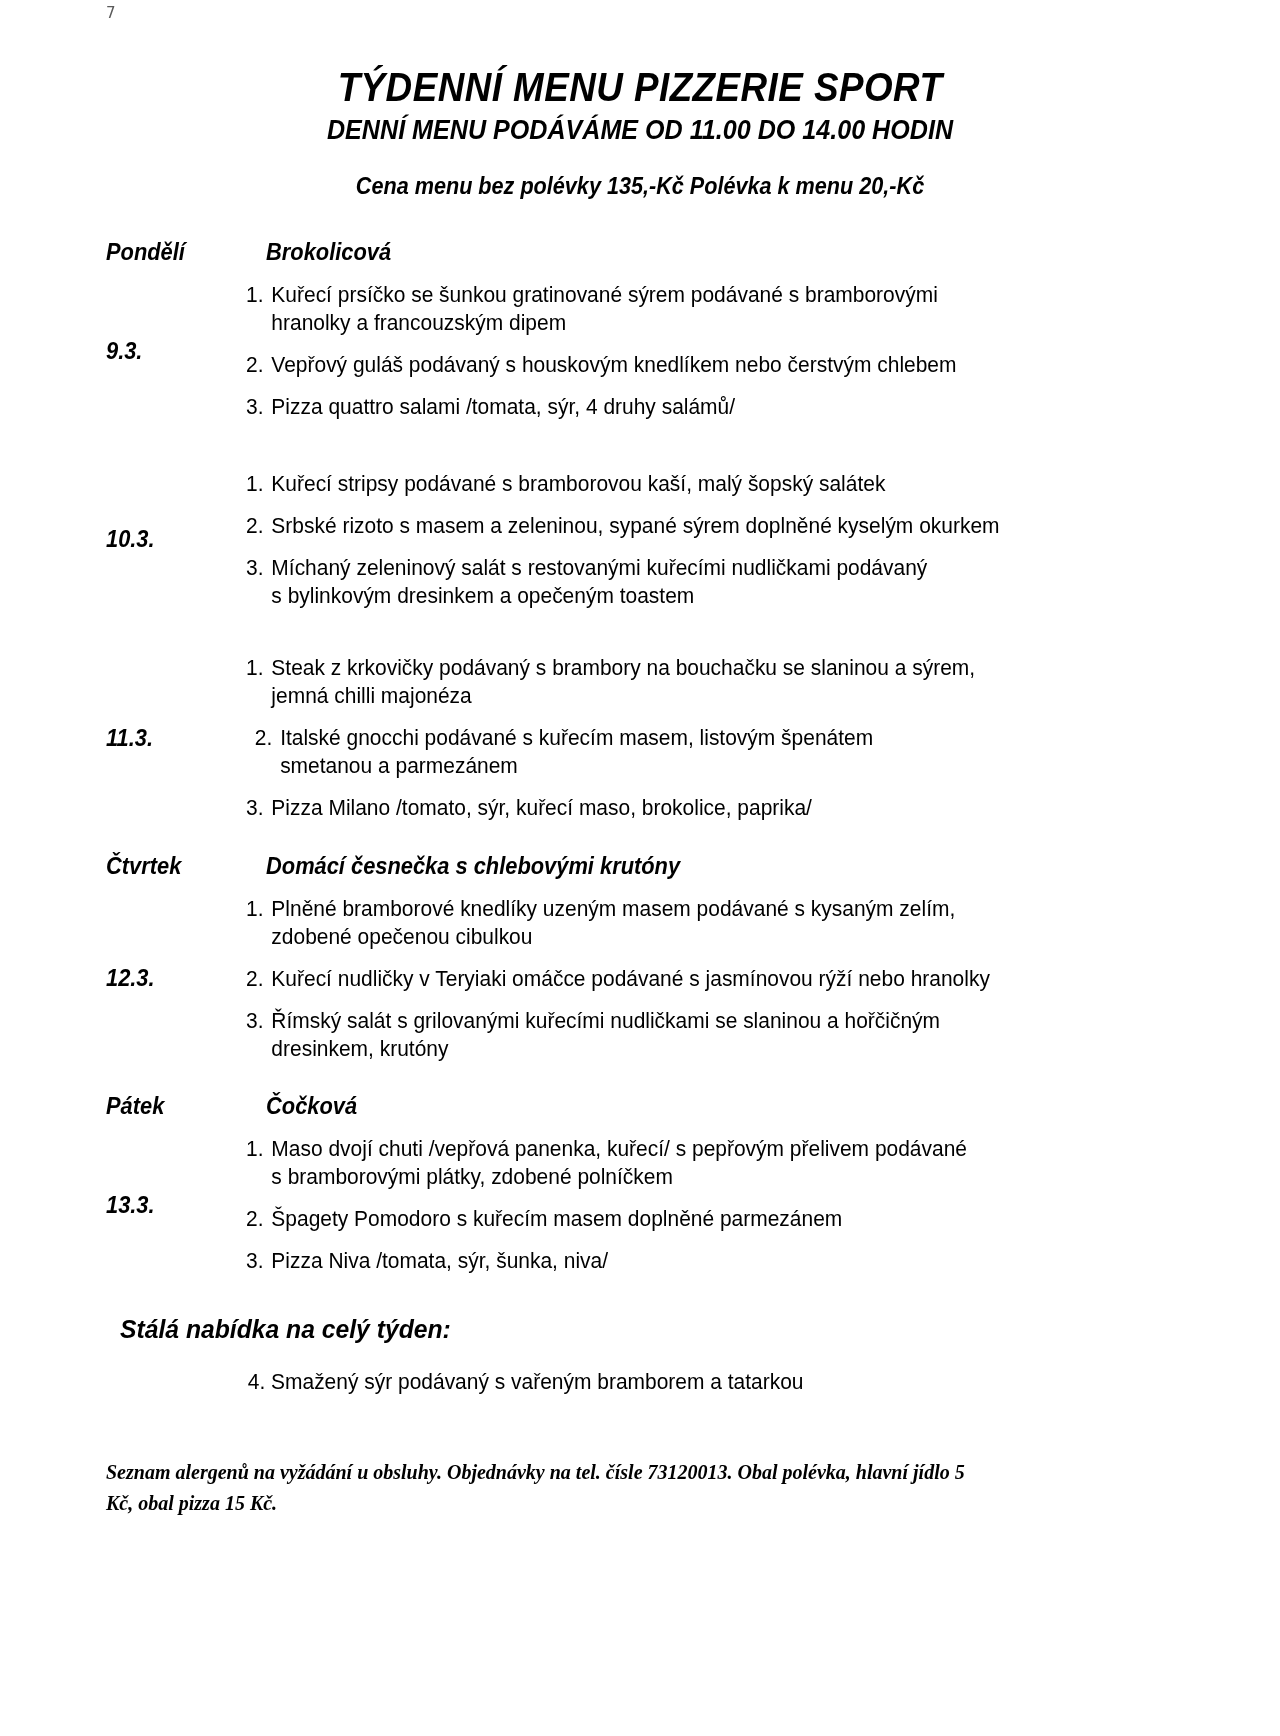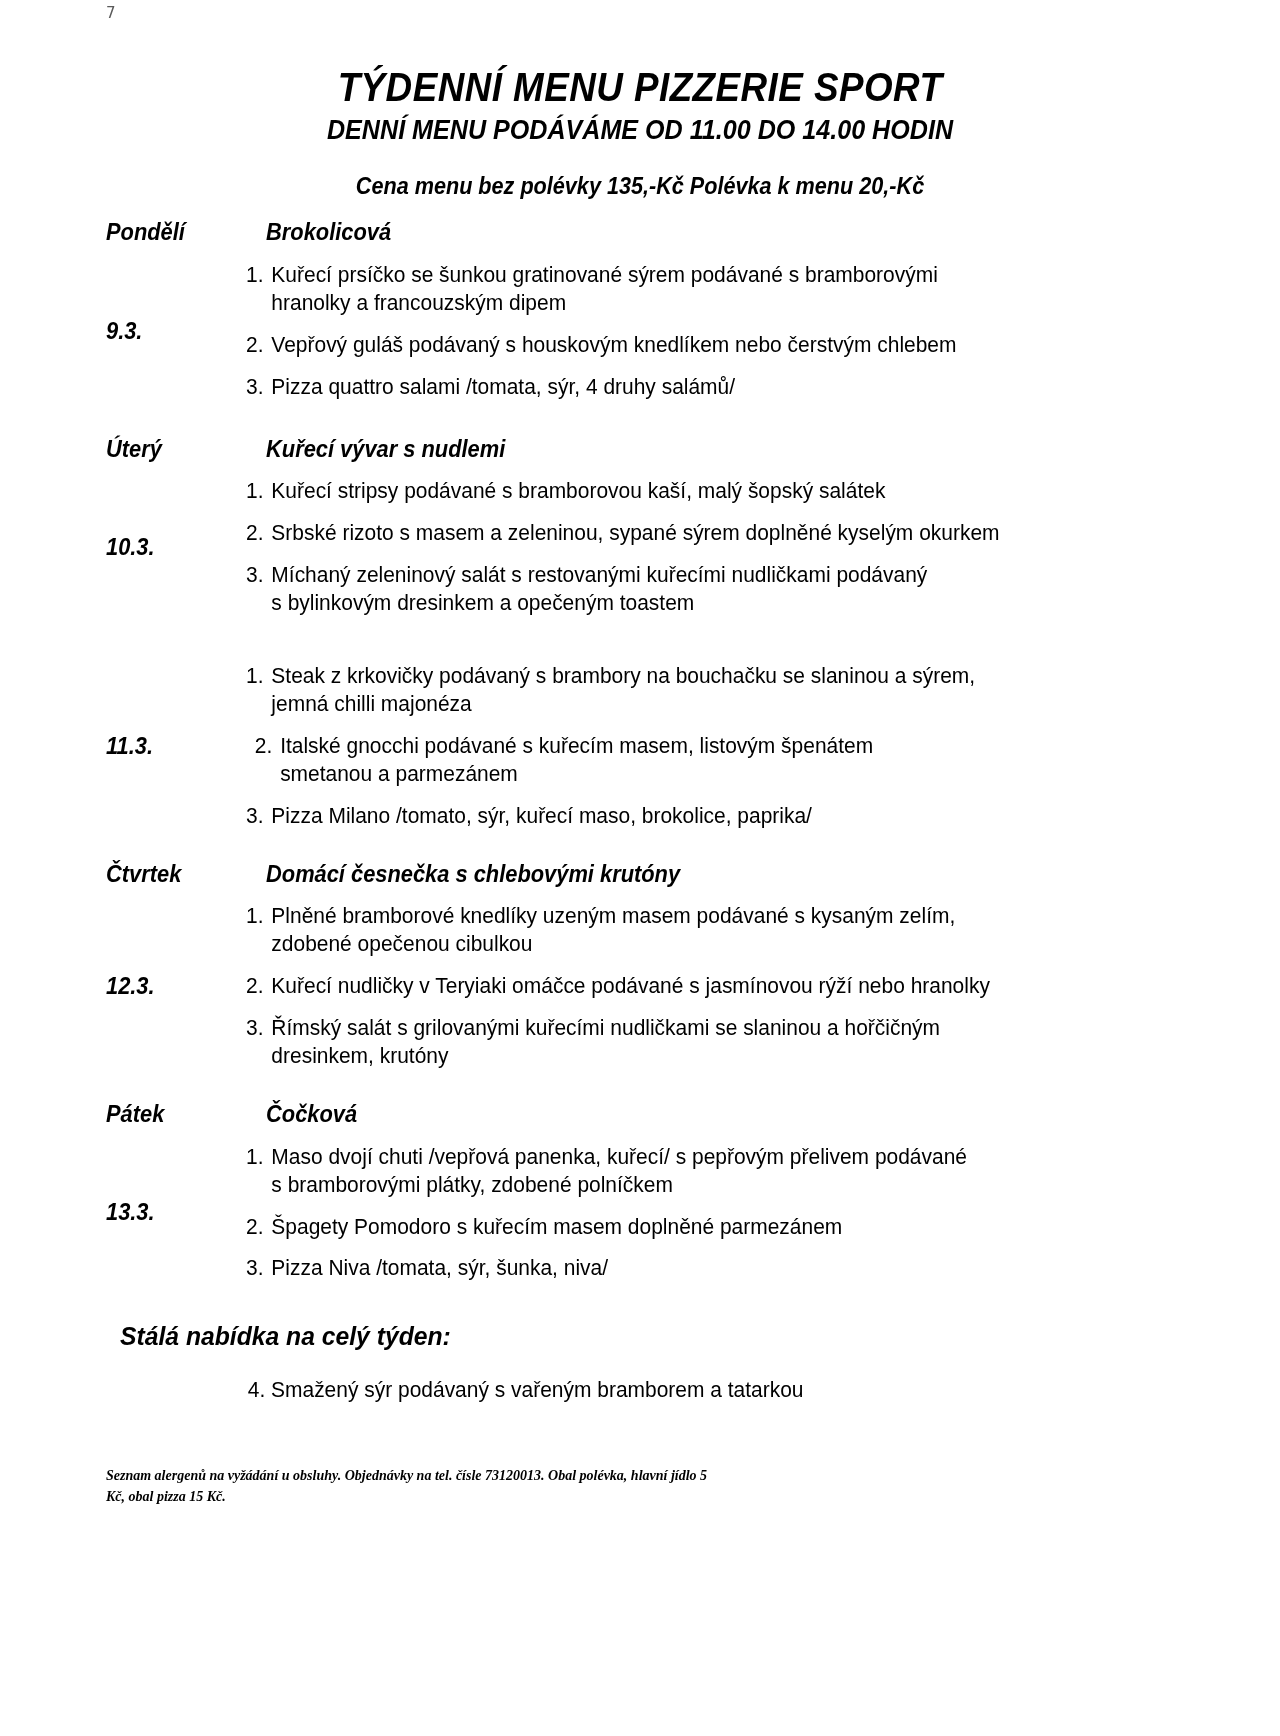--- a/index.html
+++ b/index.html
@@ -76,21 +76,21 @@
     margin: 0;
     padding-top: 28px;
     line-height: 1.1;
     transform: scaleX(0.94);
     transform-origin: center center;
     white-space: nowrap;
   }
 
   
   .days {
-    margin-top: 20px;
+    margin-top: 40px;
     padding-left: 106px;
     padding-right: 100px;
   }
   .day {
     position: relative;
   }
   .day-head {
     display: flex;
     align-items: baseline;
   }
@@ -188,21 +188,21 @@
   }
 
   
   .footer {
     margin-top: 60px;
     padding-left: 106px;
     padding-right: 120px;
     font-family: "Liberation Serif", serif;
     font-weight: bold;
     font-style: italic;
-    font-size: 14px;
+    font-size: 20px;
     line-height: 1.55;
   }
   .footer .fline { display: block; white-space: nowrap; }
 </style>
 </head>
 <body>
 
 <div class="page">
 
   <div class="page-number">7</div>
@@ -242,24 +242,20 @@
                 <span class="l1">Pizza quattro salami /tomata, sýr, 4 druhy salámů/</span>
               </span>
             </div>
           </div>
         </div>
       </div>
 
       <div class="day-spacer-lg"></div>
 
       <div class="day">
-        <div class="day-head">
-          <div class="day-name">Úterý</div>
-          <div class="day-soup">Kuřecí vývar s nudlemi</div>
-        </div>
         <div class="day-body">
           <div class="day-date">10.3.</div>
           <div class="items">
             <div class="item">
               <span class="item-num">1.</span>
               <span class="item-text">
                 <span class="l1">Kuřecí stripsy podávané s bramborovou kaší, malý šopský salátek</span>
               </span>
             </div>
             <div class="item">

